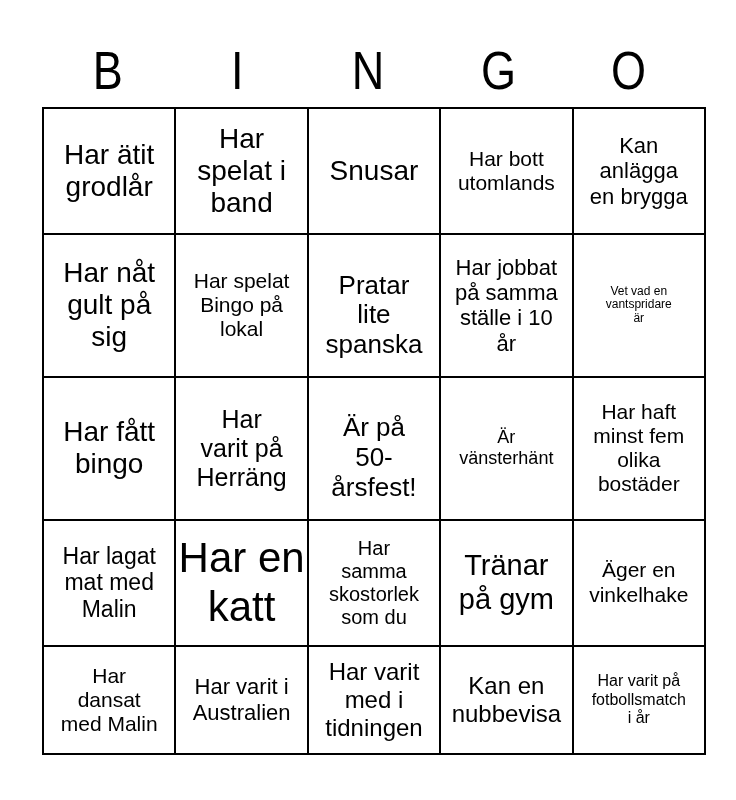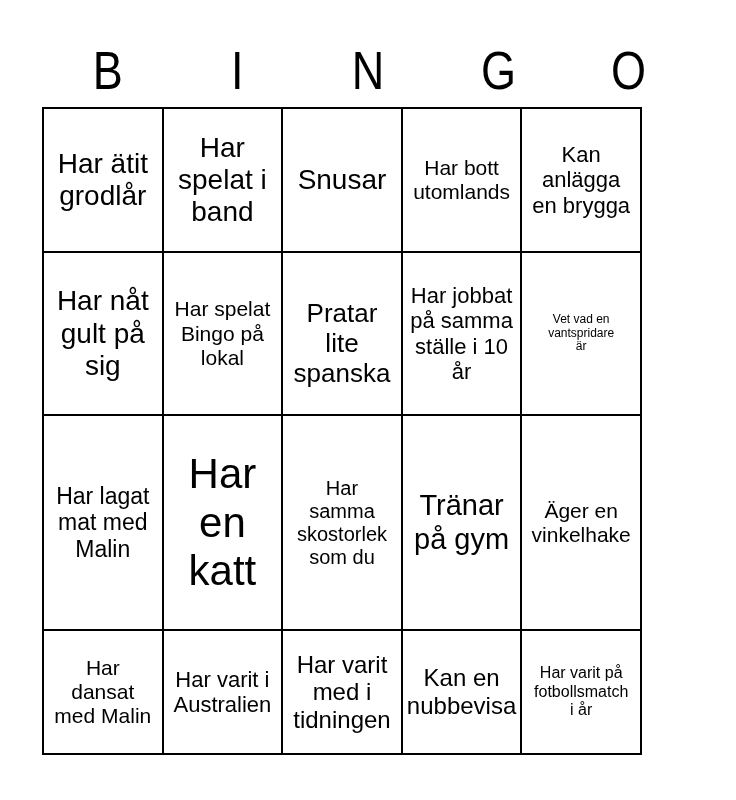--- a/index.html
+++ b/index.html
@@ -29,21 +29,21 @@
     font-weight: 400;
   }
   .title-letter span {
     display: inline-block;
     transform: scaleX(0.85);
   }
   table.bingo-grid {
     position: absolute;
     left: 42px;
     top: 107px;
-    width: 600px;
+    width: 664px;
     height: 648px;
     border-collapse: collapse;
     table-layout: fixed;
   }
   table.bingo-grid td {
     border: 2px solid #000000;
     text-align: center;
     vertical-align: middle;
     padding: 0 2px;
     background: #ffffff;
@@ -105,20 +105,36 @@
 spanska</span></td>
       <td><span class="cell-text s22">Har jobbat
 på samma
 ställe i 10
 år</span></td>
       <td><span class="cell-text s17">Vet vad en
 vantspridare
 är</span></td>
     </tr>
     <tr>
+      <td><span class="cell-text s28">Har fått
+bingo</span></td>
+      <td><span class="cell-text s25">Har
+varit på
+Herräng</span></td>
+      <td><span class="cell-text s26">Är på
+50-
+årsfest!</span></td>
+      <td><span class="cell-text s18">Är
+vänsterhänt</span></td>
+      <td><span class="cell-text s21">Har haft
+minst fem
+olika
+bostäder</span></td>
+    </tr>
+    <tr>
       <td><span class="cell-text s23">Har lagat
 mat med
 Malin</span></td>
       <td><span class="cell-text s31">Har en
 katt</span></td>
       <td><span class="cell-text s20">Har
 samma
 skostorlek
 som du</span></td>
       <td><span class="cell-text s29">Tränar

